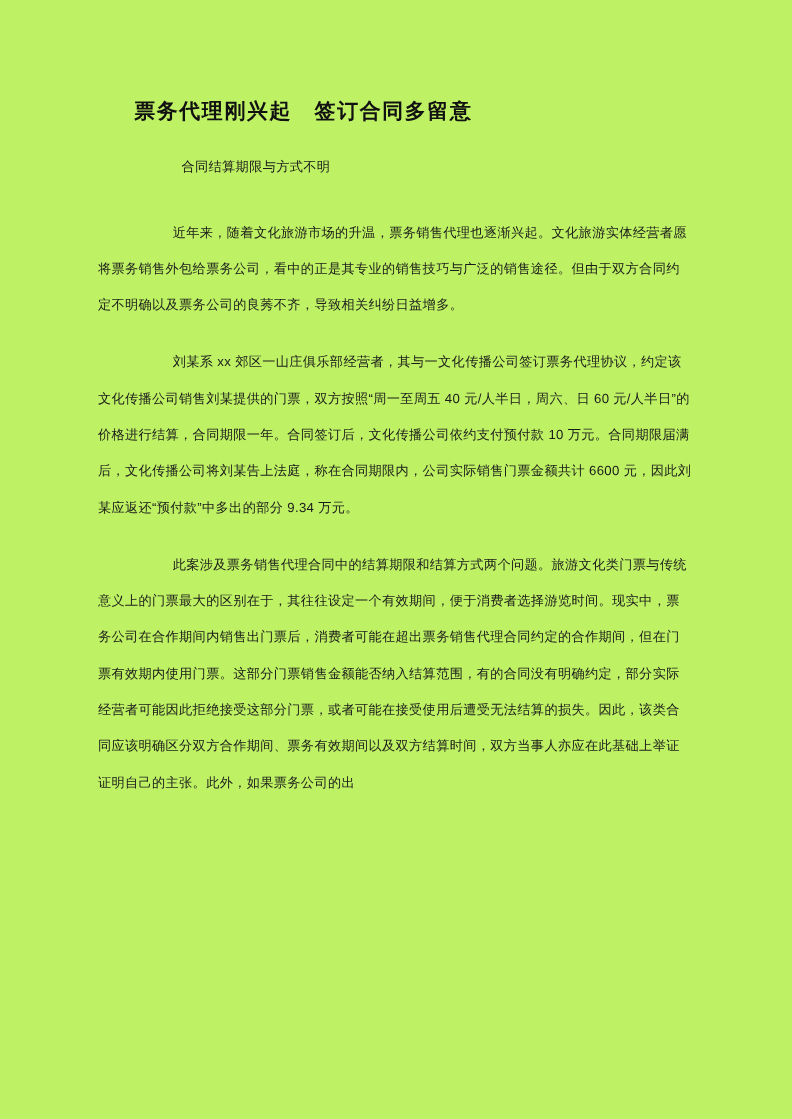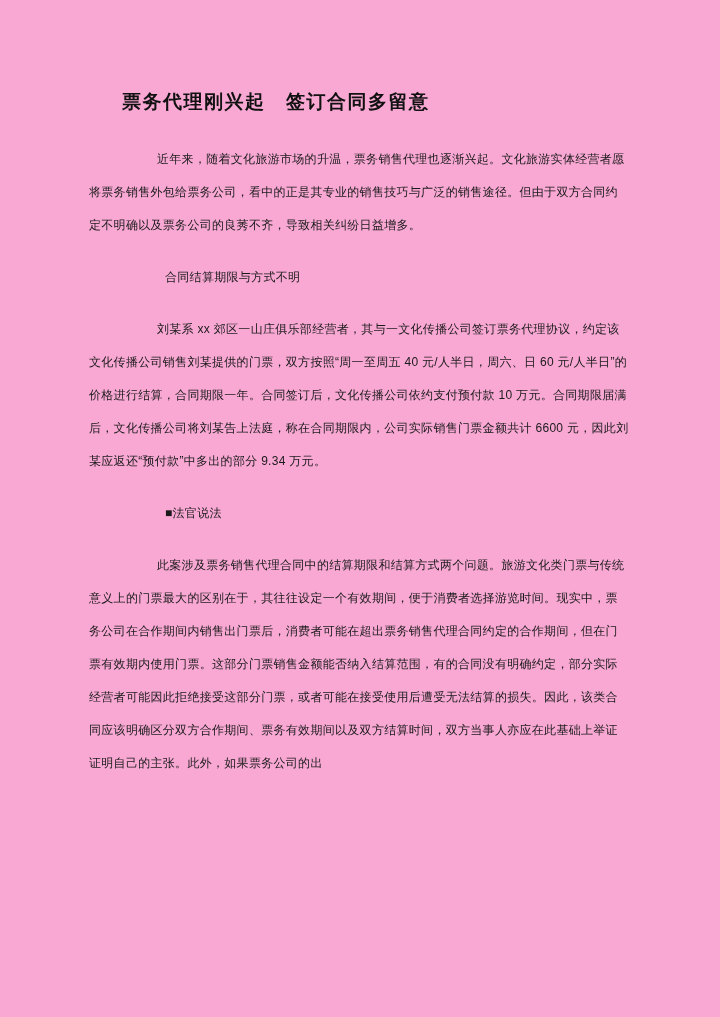--- a/index.html
+++ b/index.html
@@ -4,21 +4,21 @@
 <style>
   html, body {
     margin: 0;
     padding: 0;
     background: #ffffff;
   }
   .page {
     position: relative;
     width: 720px;
     height: 1017px;
-    background: #f9a8d4;
+    background: #bef264;
     overflow: hidden;
     font-family: "Liberation Sans", sans-serif;
     color: #1a1a1a;
   }
   .content {
     position: absolute;
     left: 89px;
     top: 0;
     width: 541px;
   }
@@ -48,24 +48,23 @@
     margin-top: 27px;
   }
 </style>
 </head>
 <body>
 
 <div class="page">
   <div class="content">
     <h1 class="article-title">票务代理刚兴起　签订合同多留意</h1>
 
+    <p class="block heading">合同结算期限与方式不明</p>
+
     <p class="block para first">近年来，随着文化旅游市场的升温，票务销售代理也逐渐兴起。文化旅游实体经营者愿将票务销售外包给票务公司，看中的正是其专业的销售技巧与广泛的销售途径。但由于双方合同约定不明确以及票务公司的良莠不齐，导致相关纠纷日益增多。</p>
-
-    <p class="block heading">合同结算期限与方式不明</p>
 
     <p class="block para">刘某系 xx 郊区一山庄俱乐部经营者，其与一文化传播公司签订票务代理协议，约定该文化传播公司销售刘某提供的门票，双方按照“周一至周五 40 元/人半日，周六、日 60 元/人半日”的价格进行结算，合同期限一年。合同签订后，文化传播公司依约支付预付款 10 万元。合同期限届满后，文化传播公司将刘某告上法庭，称在合同期限内，公司实际销售门票金额共计 6600 元，因此刘某应返还“预付款”中多出的部分 9.34 万元。</p>
 
-    <p class="block heading">■法官说法</p>
 
 
     <p class="block para">此案涉及票务销售代理合同中的结算期限和结算方式两个问题。旅游文化类门票与传统意义上的门票最大的区别在于，其往往设定一个有效期间，便于消费者选择游览时间。现实中，票务公司在合作期间内销售出门票后，消费者可能在超出票务销售代理合同约定的合作期间，但在门票有效期内使用门票。这部分门票销售金额能否纳入结算范围，有的合同没有明确约定，部分实际经营者可能因此拒绝接受这部分门票，或者可能在接受使用后遭受无法结算的损失。因此，该类合同应该明确区分双方合作期间、票务有效期间以及双方结算时间，双方当事人亦应在此基础上举证证明自己的主张。此外，如果票务公司的出</p>
   </div>
 </div>
 
 </body></html>

